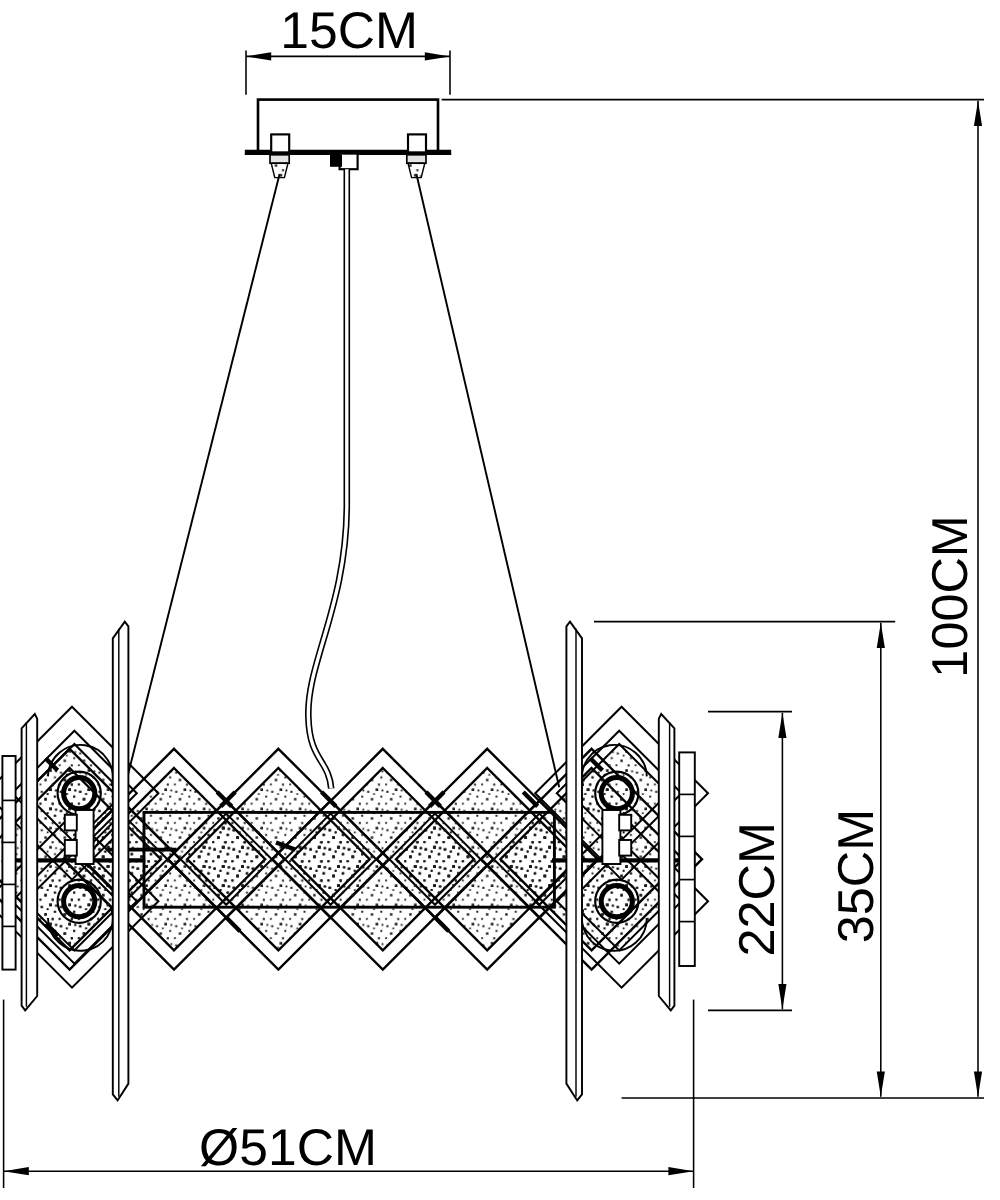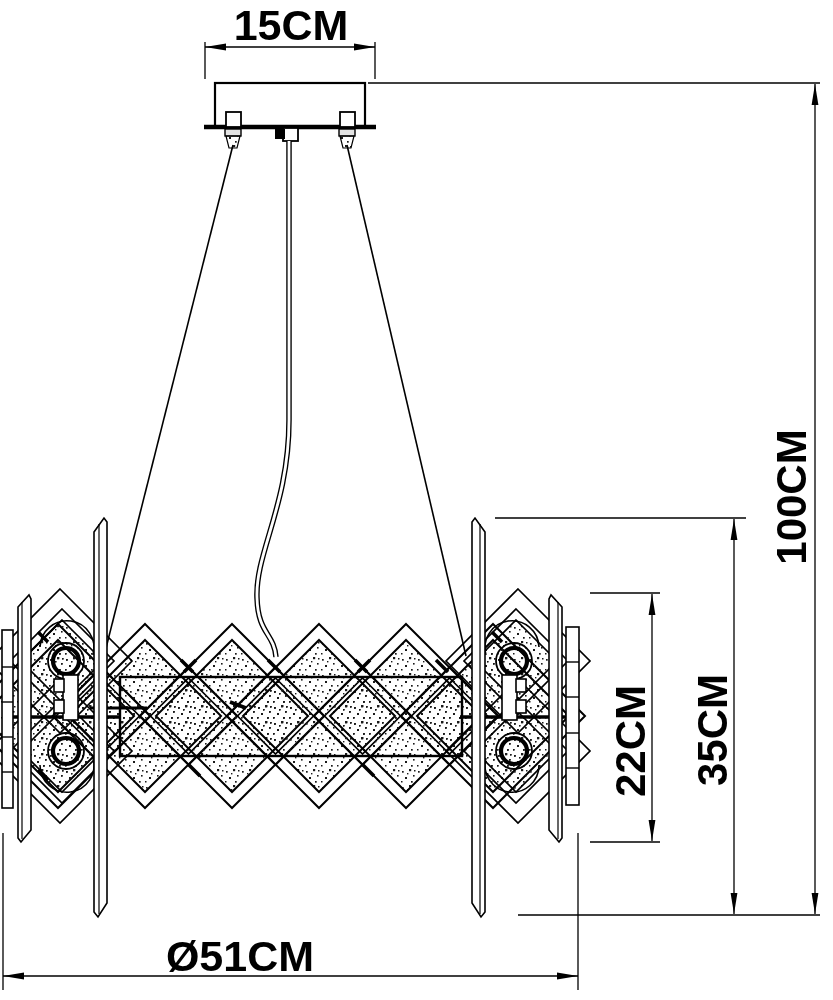--- a/index.html
+++ b/index.html
@@ -1,16 +1,16 @@
 <!DOCTYPE html>
 <html><head>
 <meta charset="utf-8">
 <style>
   html,body{margin:0;padding:0;background:#ffffff;}
-  .stage{position:relative;width:833px;height:1000px;background:#fff;overflow:hidden;font-weight:bold;}
+  .stage{position:relative;width:833px;height:1000px;background:#fff;overflow:hidden;}
   svg{display:block;}
   .ln{stroke:#000;fill:none;}
   .wh{stroke:#000;fill:#fff;}
   .dimln{stroke:#000;stroke-width:1.3;fill:none;}
   .arrow{fill:#000;stroke:none;}
   .dim{font-family:"Liberation Sans", sans-serif;font-size:43px;fill:#000;}
   .dimv{font-family:"Liberation Sans", sans-serif;font-size:42px;fill:#000;dominant-baseline:middle;}
 </style>
 </head>
 <body>

